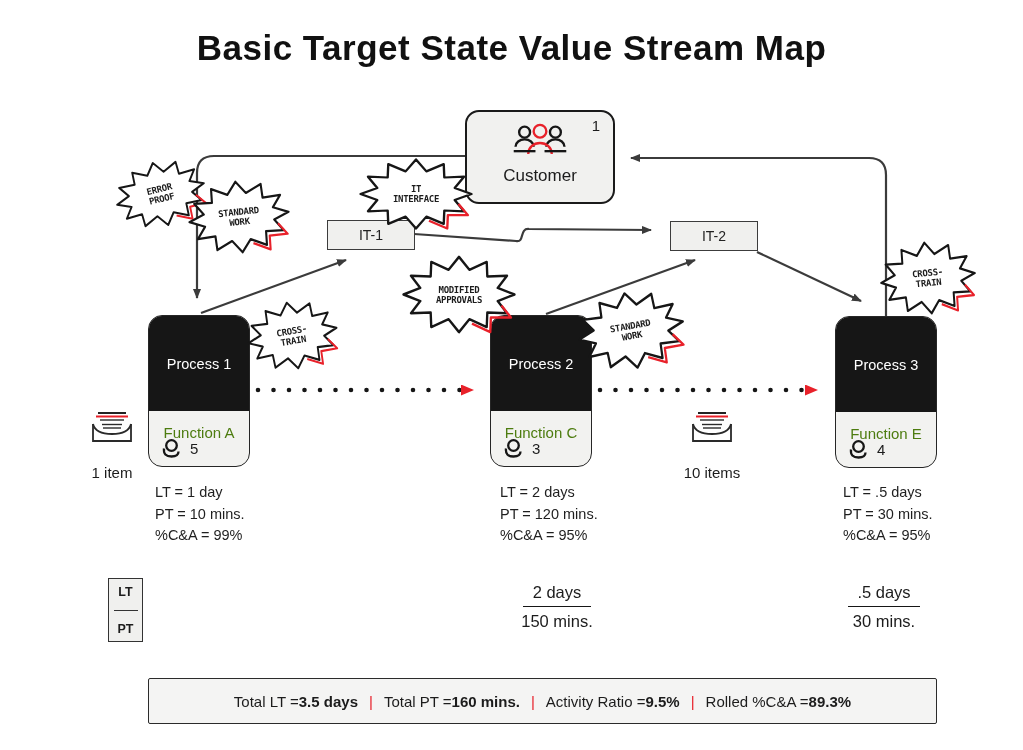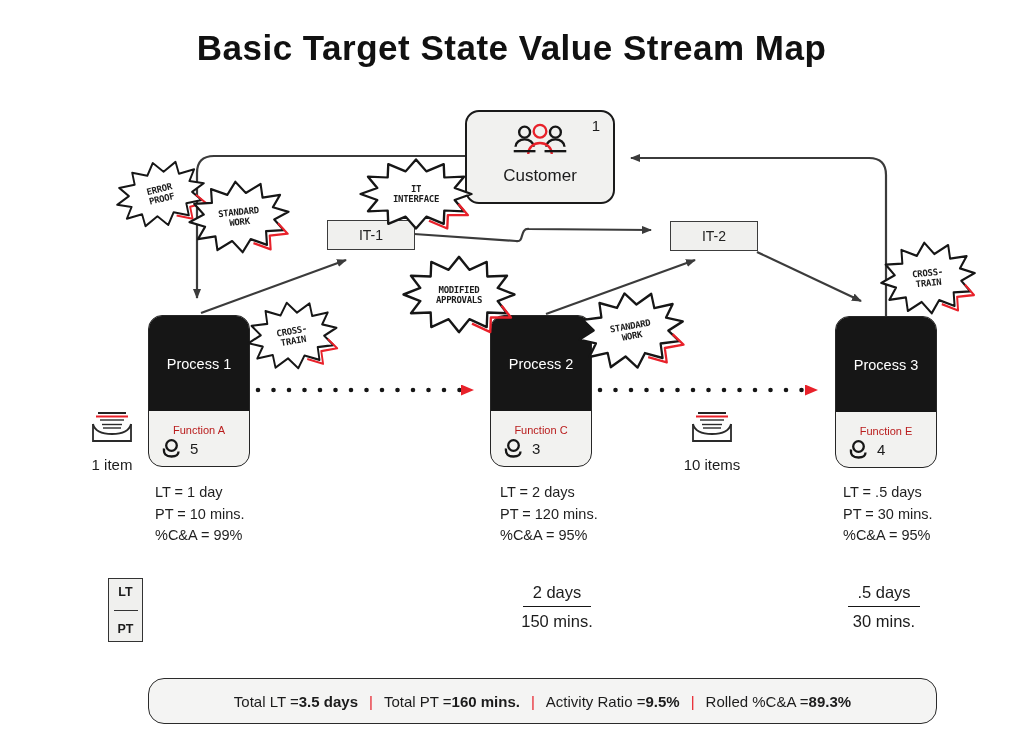--- a/index.html
+++ b/index.html
@@ -27,57 +27,57 @@
 
   
   .itbox{width:86px;height:28px;background:#f0f0ee;border:1.5px solid #3c3c3c;z-index:2;
          display:flex;align-items:center;justify-content:center;font-size:14px;color:#222;}
 
   
   .proc{width:100px;height:150px;border:1.5px solid #262626;border-radius:14px;overflow:hidden;
         background:#f2f2f0;z-index:2;}
   .proc-head{height:95px;background:#161616;color:#fff;font-size:14.5px;display:flex;
              align-items:center;justify-content:center;}
-  .proc-func{text-align:center;font-size:11px;color:#b91c1c;margin-top:13px;}
+  .proc-func{text-align:center;font-size:15px;color:#4d7c0f;margin-top:13px;}
   .proc-op{position:absolute;left:12px;bottom:8px;display:flex;align-items:center;gap:8px;
            font-size:15px;color:#1c1c1c;}
   .op{fill:none;stroke:#161616;stroke-width:2.3px;}
 
   
   .burst{z-index:3;}
   .burst svg{position:absolute;left:0;top:0;width:100%;height:100%;}
   .burst-outline{fill:#ffffff;stroke:#161616;stroke-width:2px;stroke-linejoin:round;}
   .burst-red{fill:none;stroke:#e8212a;stroke-width:2px;stroke-linejoin:round;}
   .burst-text{position:absolute;left:0;top:0;width:100%;height:100%;display:flex;flex-direction:column;
               align-items:center;justify-content:center;text-align:center;
               font-family:"DejaVu Sans Mono","Liberation Mono",monospace;font-size:9px;font-weight:bold;
               line-height:10px;letter-spacing:-0.3px;color:#1d1d1d;}
 
   
   .inv{z-index:2;display:flex;flex-direction:column;align-items:center;width:90px;}
-  .inv-label{font-size:15px;margin-top:12px;color:#1c1c1c;}
+  .inv-label{font-size:15px;margin-top:20px;color:#1c1c1c;}
   .inv-dark{stroke:#222;stroke-width:2px;}
   .inv-red{stroke:#e8212a;stroke-width:2px;}
   .inv-thin{stroke:#2a2a2a;stroke-width:1.4px;}
   .inv-tray{fill:none;stroke:#2a2a2a;stroke-width:1.8px;}
 
   
   .metrics{font-size:14.5px;line-height:21.5px;color:#1f1f1f;z-index:2;}
 
   
   .ladder{left:108px;top:578px;width:33px;height:62px;background:#f0f0ee;border:1.5px solid #333;
           display:flex;flex-direction:column;align-items:center;justify-content:space-around;
           font-size:12.5px;font-weight:bold;color:#1c1c1c;z-index:2;}
   .ladder-div{width:24px;height:0;border-top:1.5px solid #333;}
   .tl{width:100px;text-align:center;font-size:16.5px;color:#1c1c1c;z-index:2;}
   .tl-rule{height:0;border-top:1.6px solid #161616;margin:4px auto 5px auto;}
 
   
   .summary{left:148px;top:678px;width:787px;height:44px;background:#f4f4f3;border:1.5px solid #2b2b2b;
-           border-radius:16px;display:flex;align-items:center;justify-content:center;font-size:15px;
+           border-radius:2px;display:flex;align-items:center;justify-content:center;font-size:15px;
            color:#1c1c1c;z-index:2;}
   .summary b{font-weight:700;}
   .s-sep{color:#e8212a;margin:0 11px;}
 </style>
 </head>
 <body>
 
 <div class="canvas">
 
   <svg width="0" height="0" style="position:absolute">

